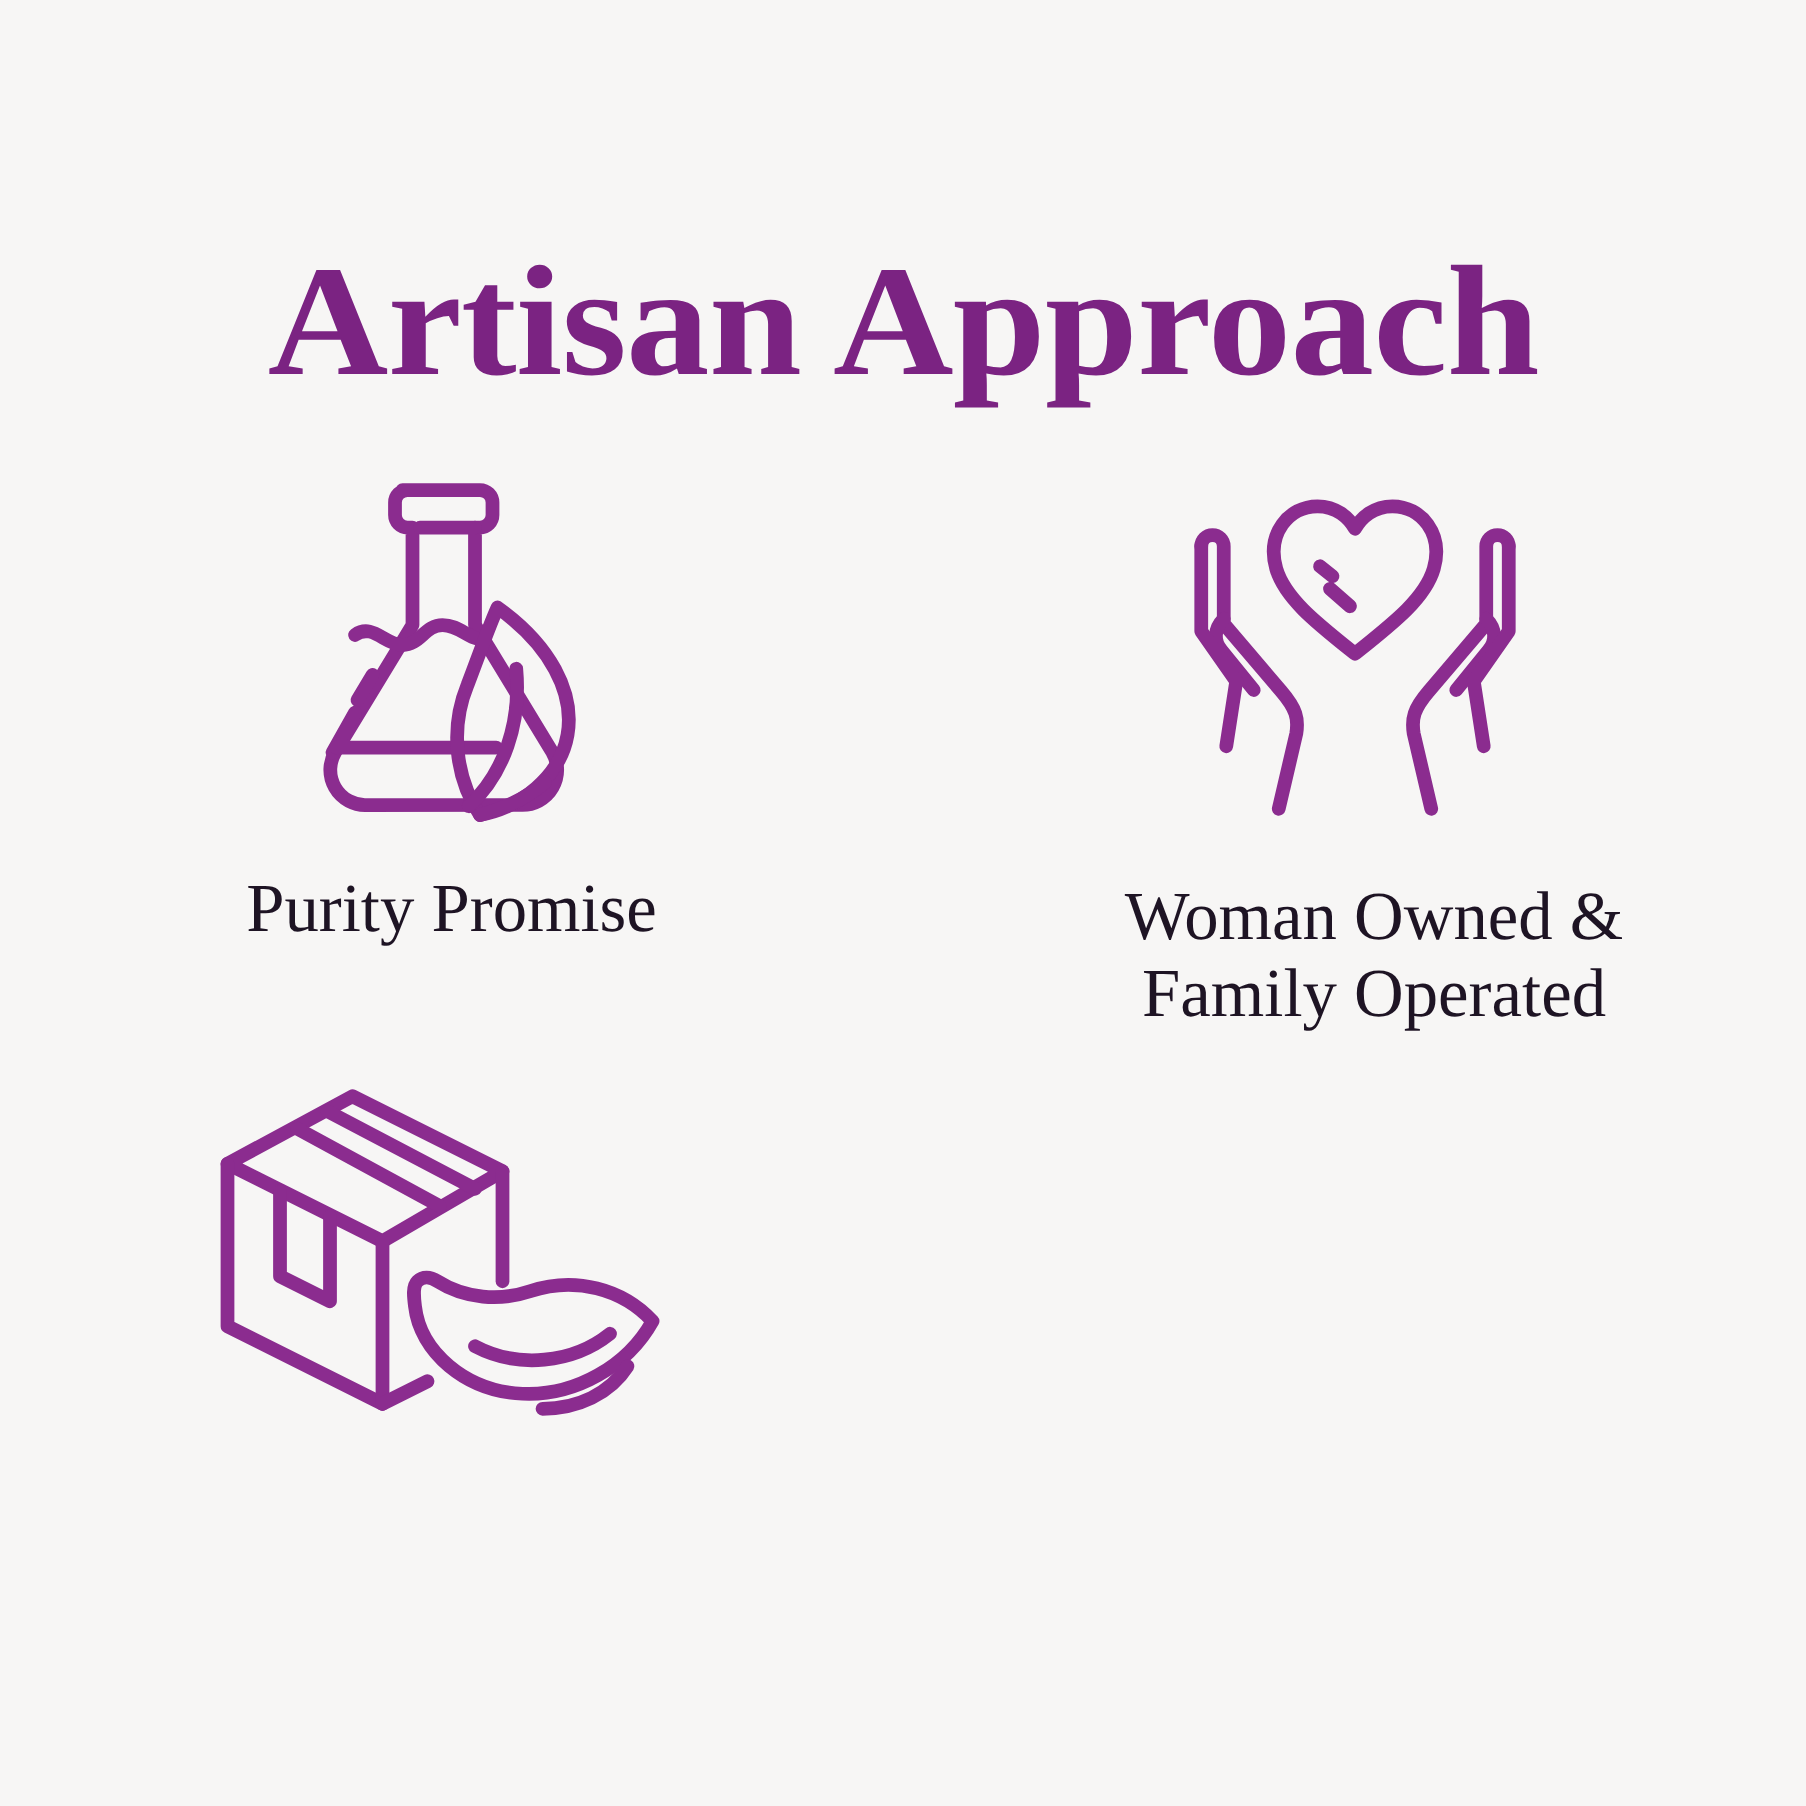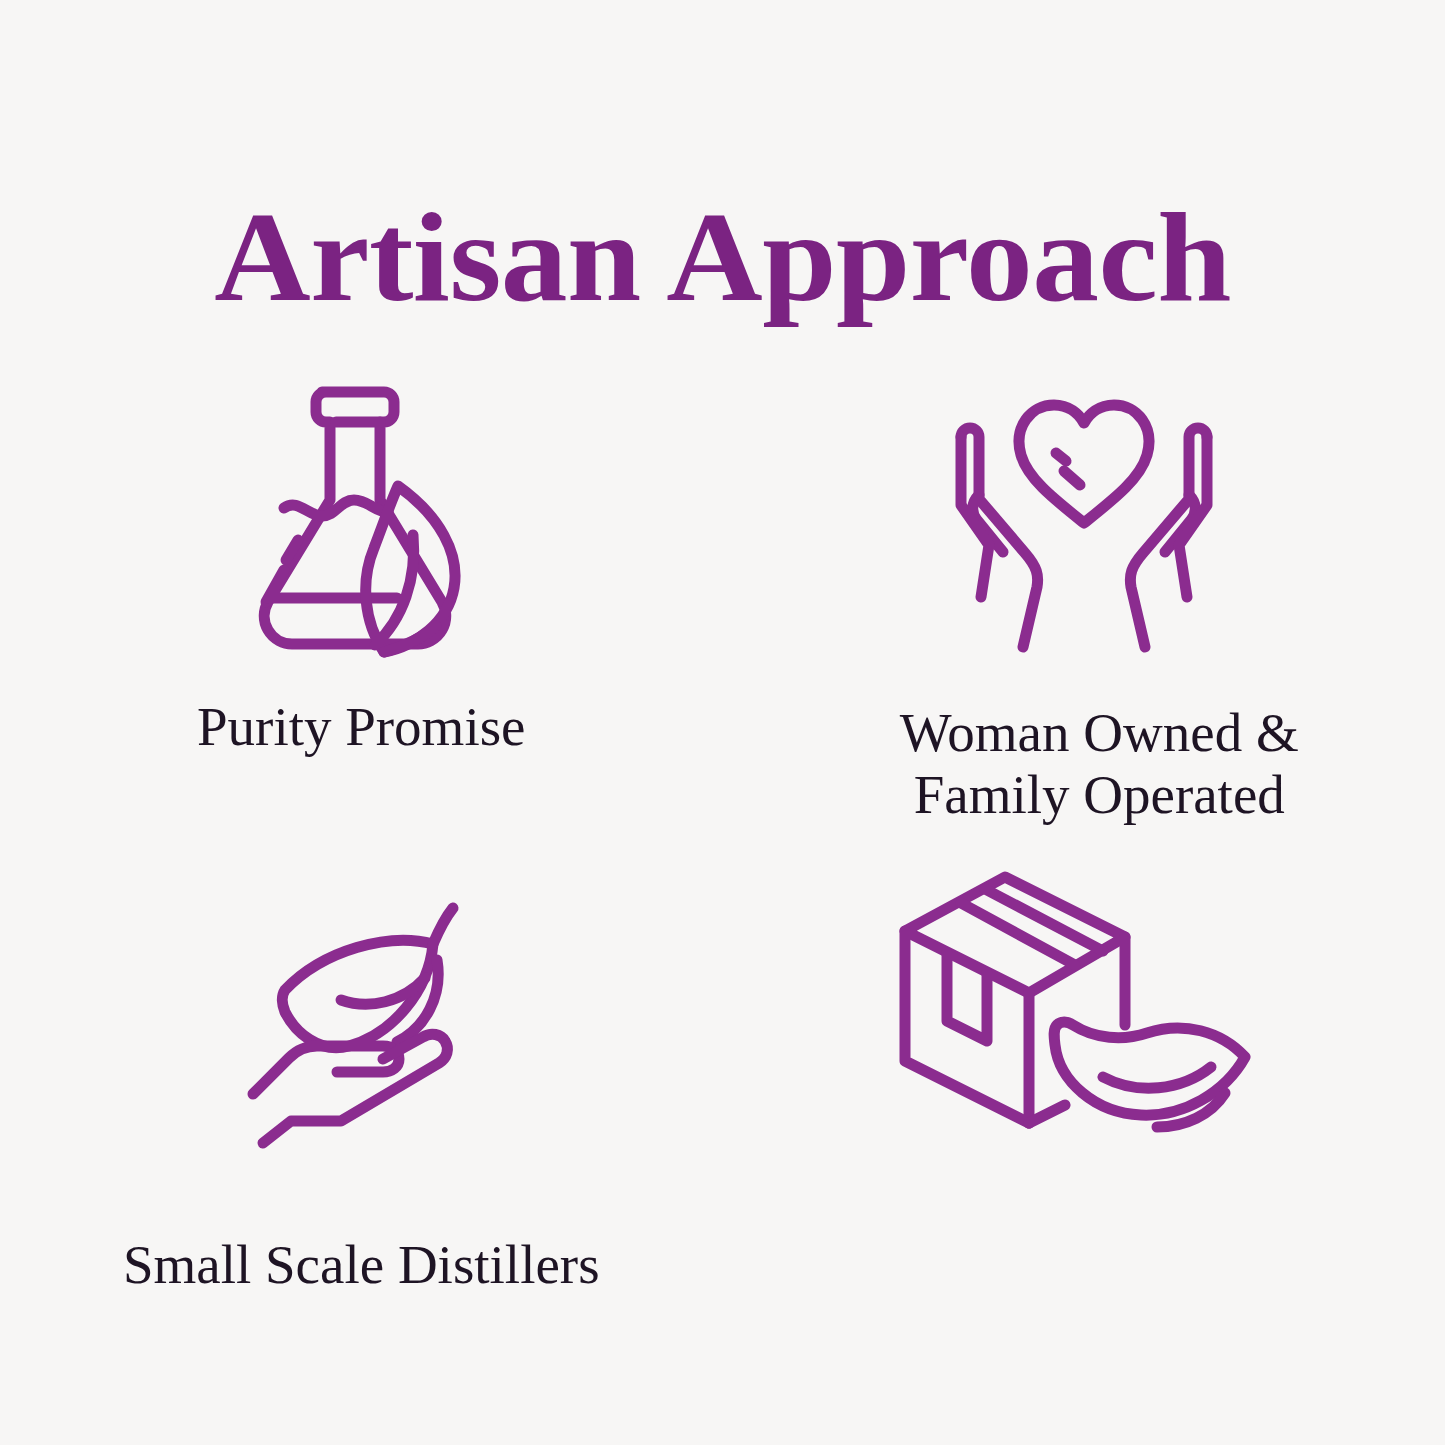--- a/index.html
+++ b/index.html
@@ -152,41 +152,20 @@
           <path d="M264 42 c0 -5 -4 -9 -9 -9 c-5 0 -9 4 -9 9 l0 62
                    l-46 54 c-12 14 -14 22 -12 34 l14 60"></path>
           <path d="M246 100 c8 8 8 18 2 25 l-26 32"></path>
           <path d="M264 42 l0 68 l-28 40 l8 52"></path>
         </svg>
       </div>
       <div class="feature-label" style="color: rgb(30, 20, 36); margin-left: 31px;">Woman Owned &amp;
 Family Operated</div>
     </div>
 
-    <div class="feature" id="feature-small-scale">
-      <div class="feature-icon">
-        <svg width="240" height="245" viewBox="0 0 240 245" fill="none" stroke="#8B2C8F" stroke-width="11" stroke-linecap="round" stroke-linejoin="round">
-
-          <path d="M44 92 c38 -40 104 -58 148 -46 c-4 46 -40 90 -84 102
-                   c-30 8 -54 -14 -64 -34 c-3 -7 -4 -16 0 -22 z"></path>
-
-          <path d="M100 102 c28 10 62 2 84 -22"></path>
-
-          <path d="M192 46 c6 -14 12 -26 20 -36"></path>
-
-          <path d="M196 62 c6 36 -12 68 -40 82"></path>
-
-          <path d="M12 196 l36 -36 c8 -8 18 -12 28 -12 h66
-                   c10 0 16 6 16 13 c0 8 -7 13 -16 13 h-46"></path>
-          <path d="M142 161 l40 -22 c8 -5 18 -3 22 4 c5 8 2 17 -6 22
-                   l-98 58 h-50 l-28 22"></path>
-        </svg>
-      </div>
-      <div class="feature-label" style="color: rgb(30, 20, 36);">Small Scale Distillers</div>
-    </div>
 
     <div class="feature" id="feature-plant">
       <div class="feature-icon">
         <svg width="390" height="270" viewBox="0 0 390 270" fill="none" stroke="#8B2C8F" stroke-width="11" stroke-linecap="round" stroke-linejoin="round">
 
           <path d="M16 66 L116 12 L236 72 L140 128 z"></path>
 
           <path d="M72 38 L186 100"></path>
           <path d="M96 24 L214 86"></path>
 

